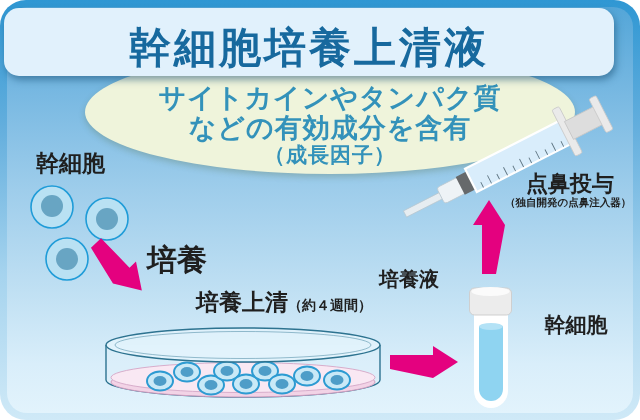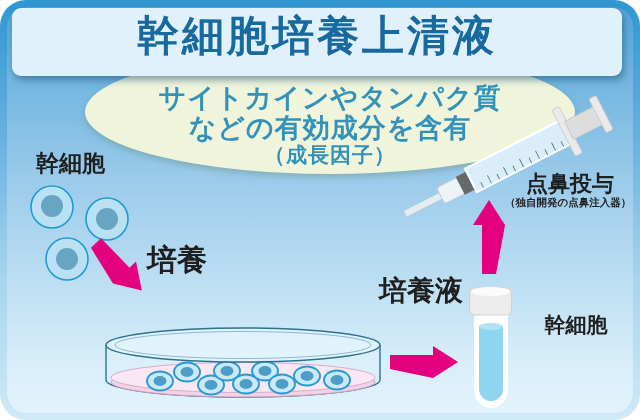--- a/index.html
+++ b/index.html
@@ -27,34 +27,34 @@
     position:absolute;left:85px;top:50px;width:490px;height:124px;border-radius:50%;
     background:var(--bubble-fill);box-shadow:0 3px 6px rgba(80,105,60,.28);z-index:1;
   }
   .bubble-text{
     position:absolute;left:85px;top:83px;width:490px;text-align:center;z-index:2;
     color:var(--bubble-text);font-weight:bold;
   }
   .bubble-line{font-size:27px;line-height:30px;letter-spacing:1px;}
   .bubble-sub{font-size:21px;line-height:20px;margin-top:2px;letter-spacing:1px;}
   .banner{
-    position:absolute;left:12px;top:8px;width:610px;height:68px;border-radius:9px;
+    position:absolute;left:4px;top:8px;width:610px;height:68px;border-radius:15px;
     background:var(--banner-fill);box-shadow:2px 4px 7px rgba(21,75,112,.5);
-    display:flex;align-items:flex-start;justify-content:center;z-index:3;
+    display:flex;align-items:flex-end;justify-content:center;z-index:3;
   }
   .banner-title{
     font-size:42px;font-weight:bold;color:var(--title-text);letter-spacing:3px;
   }
   .art{position:absolute;left:0;top:0;z-index:4;}
   .lbl{position:absolute;z-index:5;color:var(--label-text);font-weight:bold;white-space:nowrap;}
   .lbl-stem{left:36px;top:148px;font-size:23px;}
   .lbl-culture{left:147px;top:240px;font-size:30px;}
   .lbl-supernatant{left:196px;top:287px;font-size:23px;}
   .lbl-supernatant .note{font-size:14px;font-weight:bold;}
-  .lbl-extract{left:379px;top:278px;font-size:28px;line-height:26px;}
+  .lbl-extract{left:379px;top:266px;font-size:20px;line-height:26px;}
   .lbl-product{left:512px;top:313px;width:128px;text-align:center;font-size:21px;line-height:24px;}
   .lbl-nasal{left:526px;top:169px;font-size:22px;}
   .lbl-nasal-note{left:505px;top:196px;font-size:10.5px;}
 </style>
 </head>
 <body>
 
 <div class="stage">
   <div class="frame">
     <div class="panel"></div>
@@ -151,20 +151,23 @@
       <path d="M82,12 v-6 M91,12 v-9 M100,12 v-6 M109,12 v-9 M118,12 v-6 M127,12 v-9 M136,12 v-6 M145,12 v-9 M154,12 v-6 M163,12 v-9 M172,12 v-6" stroke="#5f7582" stroke-width="0.9" fill="none"></path>
       <rect x="178" y="-26" width="8" height="52" rx="2" fill="#eaeaea" stroke="#c9c9c9" stroke-width="0.8"></rect>
       <rect x="184" y="-10" width="34" height="20" fill="#dddddd" stroke="#c6c6c6" stroke-width="0.8"></rect>
       <rect x="216" y="-19" width="8" height="38" rx="2" fill="#eaeaea" stroke="#c9c9c9" stroke-width="0.8"></rect>
     </g>
   </svg>
 
   <div class="lbl lbl-stem">幹細胞</div>
   <div class="lbl lbl-culture">培養</div>
 
+  <div class="lbl lbl-supernatant">
+    <span>培養上清</span><span class="note">（約４週間）</span>
+  </div>
 
   <div class="lbl lbl-extract">
     <div>培養液</div>
   </div>
 
   <div class="lbl lbl-product">
     <div>幹細胞</div>
   </div>
 
   <div class="lbl lbl-nasal-note">（独自開発の点鼻注入器）</div>

